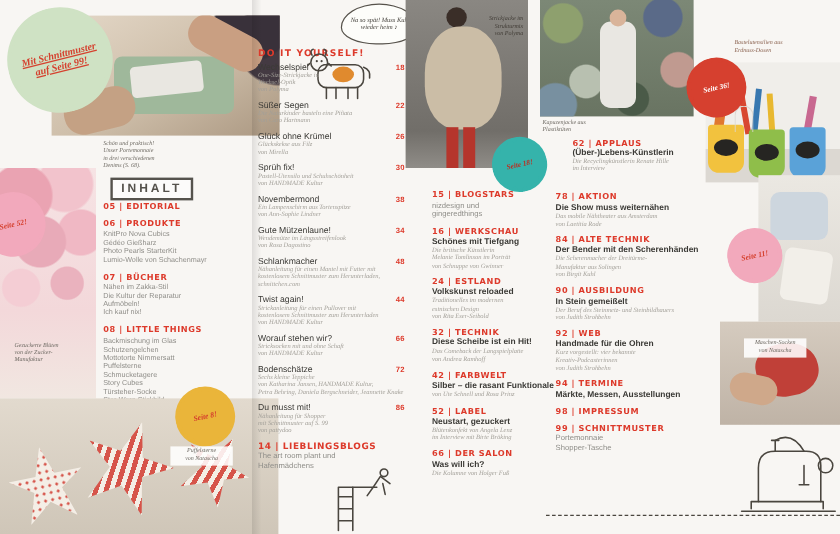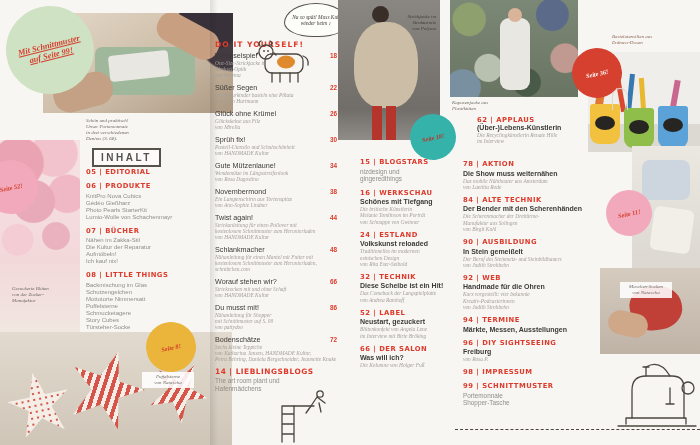--- a/index.html
+++ b/index.html
@@ -191,77 +191,77 @@
     <div class="entry">
       <div class="erow">
           <span class="etitle">Sprüh fix!</span>
           <span class="epage">30</span>
         </div>
       <div class="esub">Pastell-Utensilo und Schuhschönheit</div>
       <div class="esub">von HANDMADE Kultur</div>
     </div>
     <div class="entry">
       <div class="erow">
+          <span class="etitle">Novembermond</span>
+          <span class="epage">38</span>
+        </div>
+      <div class="esub">Ein Lampenschirm aus Tortenspitze</div>
+      <div class="esub">von Ann-Sophie Lindner</div>
+    </div>
+    <div class="entry">
+      <div class="erow">
           <span class="etitle">Gute Mützenlaune!</span>
           <span class="epage">34</span>
         </div>
       <div class="esub">Wendemütze im Längsstreifenlook</div>
       <div class="esub">von Rosa Dagostino</div>
     </div>
     <div class="entry">
       <div class="erow">
-          <span class="etitle">Novembermond</span>
-          <span class="epage">38</span>
-        </div>
-      <div class="esub">Ein Lampenschirm aus Tortenspitze</div>
-      <div class="esub">von Ann-Sophie Lindner</div>
+          <span class="etitle">Schlankmacher</span>
+          <span class="epage">48</span>
+        </div>
+      <div class="esub">Nähanleitung für einen Mantel mit Futter mit</div>
+      <div class="esub">kostenlosem Schnittmuster zum Herunterladen,</div>
+      <div class="esub">schnittchen.com</div>
     </div>
     <div class="entry">
       <div class="erow">
           <span class="etitle">Twist again!</span>
           <span class="epage">44</span>
         </div>
       <div class="esub">Strickanleitung für einen Pullover mit</div>
       <div class="esub">kostenlosem Schnittmuster zum Herunterladen</div>
       <div class="esub">von HANDMADE Kultur</div>
     </div>
     <div class="entry">
       <div class="erow">
-          <span class="etitle">Schlankmacher</span>
-          <span class="epage">48</span>
-        </div>
-      <div class="esub">Nähanleitung für einen Mantel mit Futter mit</div>
-      <div class="esub">kostenlosem Schnittmuster zum Herunterladen,</div>
-      <div class="esub">schnittchen.com</div>
-    </div>
-    <div class="entry">
-      <div class="erow">
           <span class="etitle">Worauf stehen wir?</span>
           <span class="epage">66</span>
         </div>
       <div class="esub">Stricksocken mit und ohne Schaft</div>
       <div class="esub">von HANDMADE Kultur</div>
+    </div>
+    <div class="entry">
+      <div class="erow">
+          <span class="etitle">Bodenschätze</span>
+          <span class="epage">72</span>
+        </div>
+      <div class="esub">Sechs kleine Teppiche</div>
+      <div class="esub">von Katharina Jansen, HANDMADE Kultur,</div>
+      <div class="esub">Petra Behring, Daniela Bergschneider, Jeannette Knake</div>
     </div>
     <div class="entry">
       <div class="erow">
           <span class="etitle">Du musst mit!</span>
           <span class="epage">86</span>
         </div>
       <div class="esub">Nähanleitung für Shopper</div>
       <div class="esub">mit Schnittmuster auf S. 99</div>
       <div class="esub">von pattydoo</div>
-    </div>
-    <div class="entry">
-      <div class="erow">
-          <span class="etitle">Bodenschätze</span>
-          <span class="epage">72</span>
-        </div>
-      <div class="esub">Sechs kleine Teppiche</div>
-      <div class="esub">von Katharina Jansen, HANDMADE Kultur,</div>
-      <div class="esub">Petra Behring, Daniela Bergschneider, Jeannette Knake</div>
     </div>
     <div class="feat">
       <div class="hdr" style="font-size:7.4px">14 | LIEBLINGSBLOGS</div>
       <div class="fgray">The art room plant und</div>
       <div class="fgray">Hafenmädchens</div>
     </div>
   </div>
 
   <div class="abs" style="left:360px;top:158px;width:105px">
     <div class="feat">
@@ -281,20 +281,25 @@
       <div class="ftitle">Volkskunst reloaded</div>
       <div class="esub">Traditionelles im modernen</div>
       <div class="esub">estnischen Design</div>
       <div class="esub">von Rita Eser-Seibold</div>
     </div>
     <div class="feat">
       <div class="hdr">32 | TECHNIK</div>
       <div class="ftitle">Diese Scheibe ist ein Hit!</div>
       <div class="esub">Das Comeback der Langspielplatte</div>
       <div class="esub">von Andrea Ramhoff</div>
+    </div>
+    <div class="feat">
+      <div class="hdr">42 | FARBWELT</div>
+      <div class="ftitle">Silber – die rasant Funktionale</div>
+      <div class="esub">von Ute Schnell und Rosa Prinz</div>
     </div>
     <div class="feat">
       <div class="hdr">52 | LABEL</div>
       <div class="ftitle">Neustart, gezuckert</div>
       <div class="esub">Blütenkonfekt von Angela Lenz</div>
       <div class="esub">im Interview mit Birte Bröking</div>
     </div>
     <div class="feat">
       <div class="hdr">66 | DER SALON</div>
       <div class="ftitle">Was will ich?</div>
@@ -381,25 +386,20 @@
     <div class="feat">
       <div class="hdr">92 | WEB</div>
       <div class="ftitle">Handmade für die Ohren</div>
       <div class="esub">Kurz vorgestellt: vier bekannte</div>
       <div class="esub">Kreativ-Podcasterinnen</div>
       <div class="esub">von Judith Strohbehn</div>
     </div>
     <div class="feat">
       <div class="hdr">94 | TERMINE</div>
       <div class="ftitle">Märkte, Messen, Ausstellungen</div>
-    </div>
-    <div class="feat">
-      <div class="hdr">96 | DIY SIGHTSEEING</div>
-      <div class="ftitle">Freiburg</div>
-      <div class="esub">von Rosa P.</div>
     </div>
     <div class="feat">
       <div class="hdr">98 | IMPRESSUM</div>
     </div>
     <div class="feat">
       <div class="hdr">99 | SCHNITTMUSTER</div>
       <div class="fgray">Portemonnaie</div>
       <div class="fgray">Shopper-Tasche</div>
     </div>
   </div>

